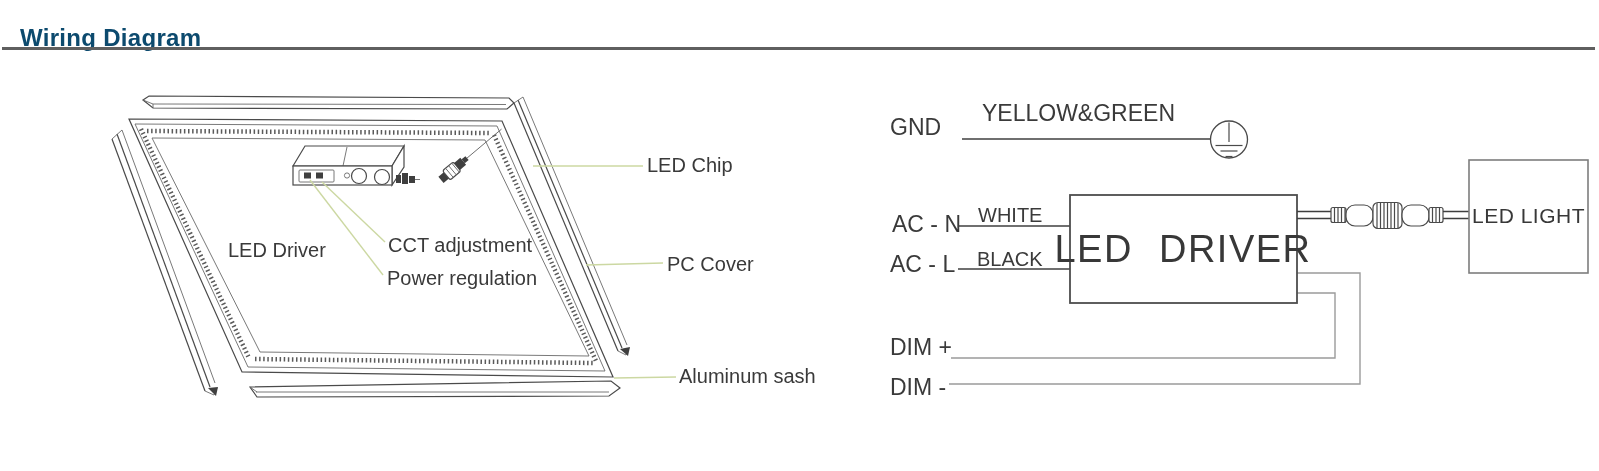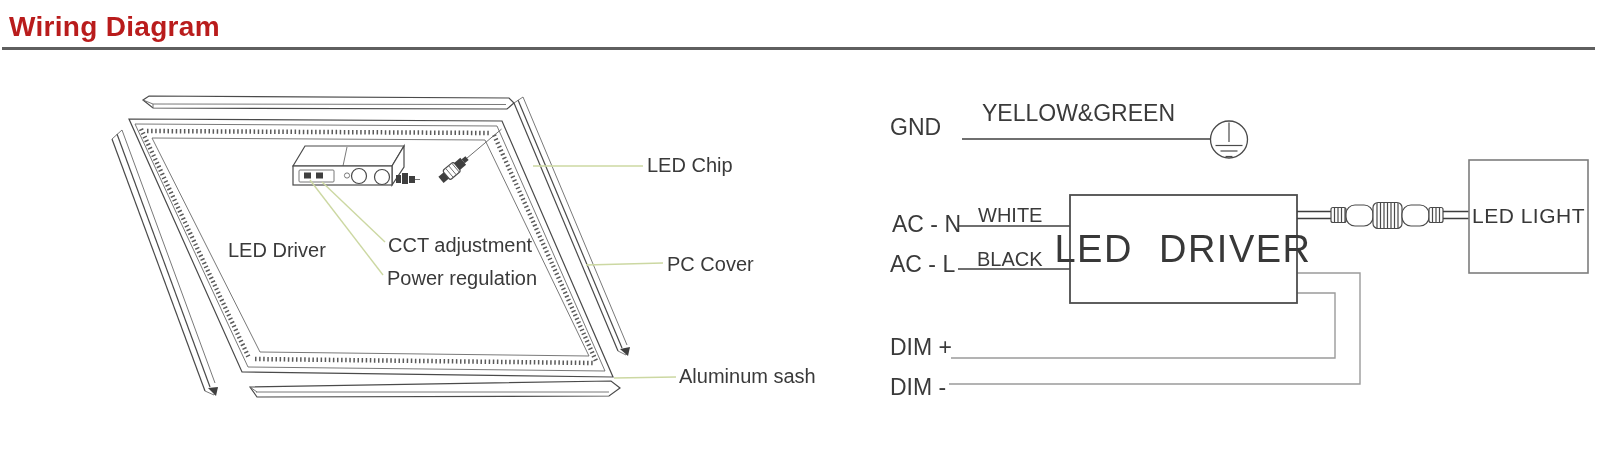--- a/index.html
+++ b/index.html
@@ -1,22 +1,22 @@
 <!DOCTYPE html>
 <html><head>
 <meta charset="utf-8">
 <style>
   html,body{margin:0;padding:0;background:#fff;}
   .page{
     position:relative;width:1599px;height:471px;background:#ffffff;overflow:hidden;
     font-family:"Liberation Sans",sans-serif;
   }
   .page-title{
-    position:absolute;left:8px;top:11px;margin:1px;
-    font-size:28px;line-height:30px;font-weight:bold;color:#b91c1c;letter-spacing:.3px;
+    position:absolute;left:8px;top:11px;margin:12px;
+    font-size:24px;line-height:30px;font-weight:bold;color:#0c4a6e;letter-spacing:.3px;
     font-family:"Liberation Sans",sans-serif;
   }
   .title-rule{
     position:absolute;left:2px;top:47px;width:1593px;height:3px;background:#5f5f5f;
   }
   svg{position:absolute;left:0;top:0;}
   text{font-family:"Liberation Sans",sans-serif;fill:#3a3a3a;}
   .lbl{font-size:20px;}
   .schlbl{font-size:23px;}
   .wirelbl{font-size:20px;}

